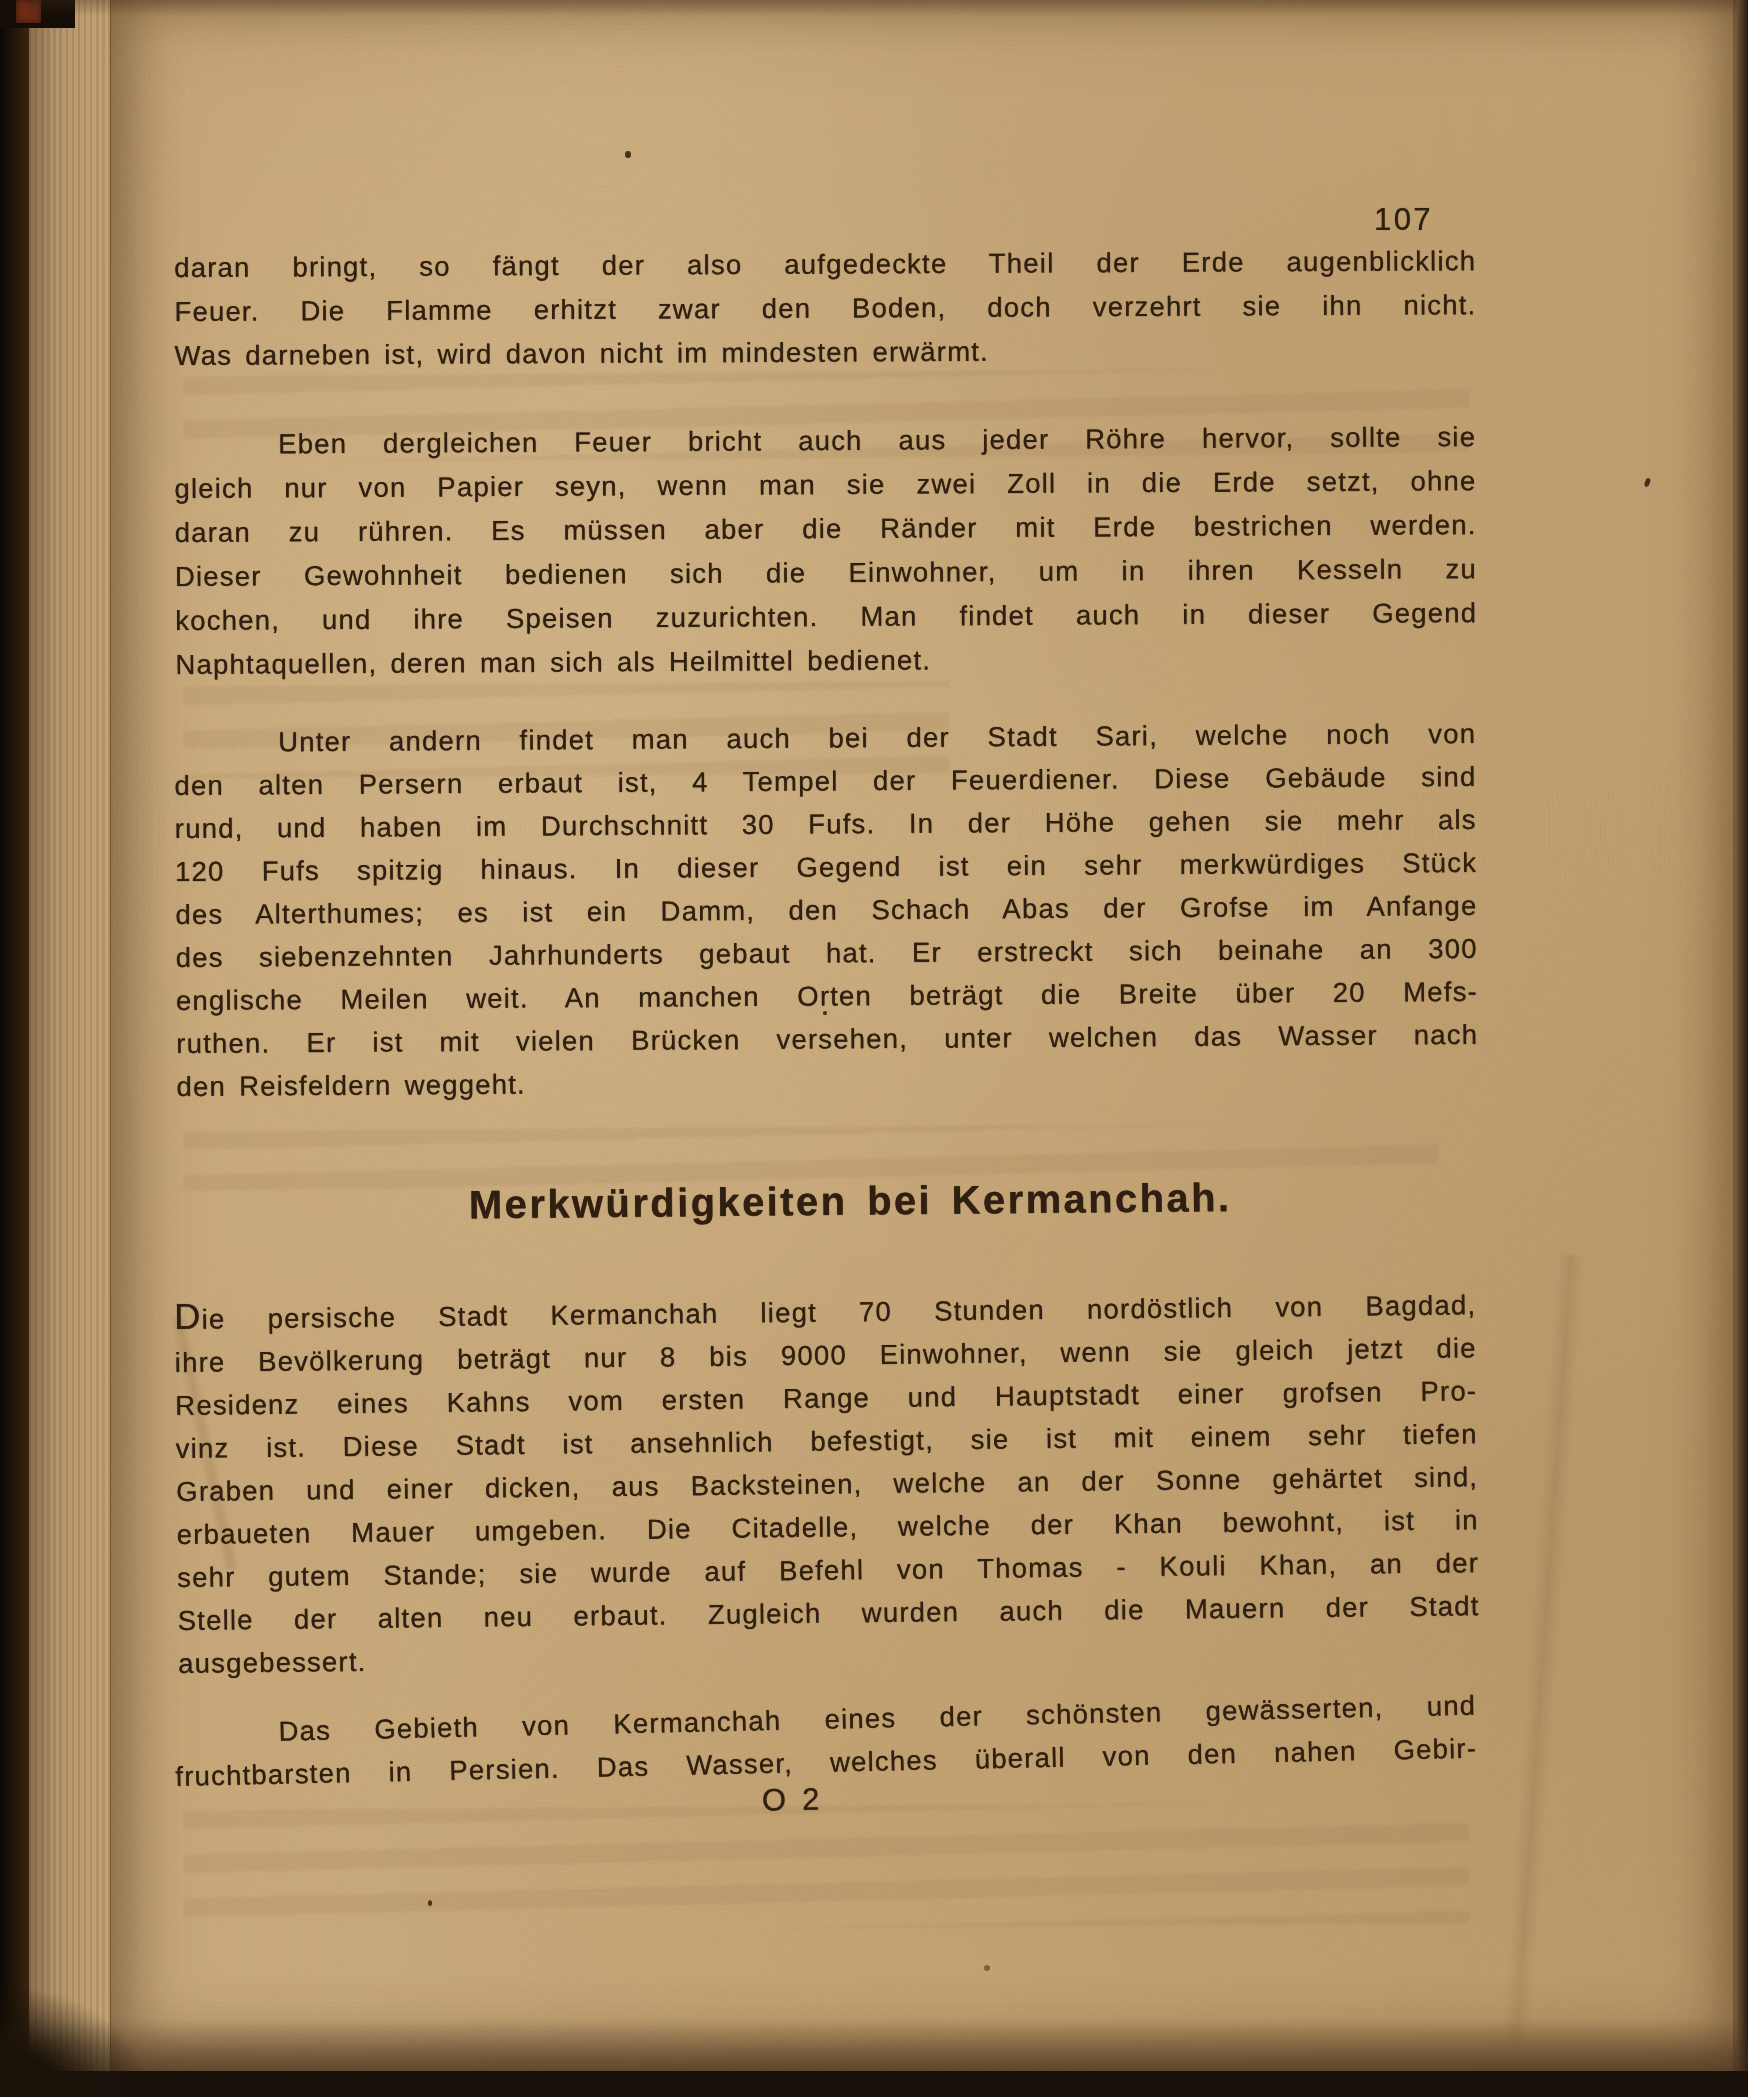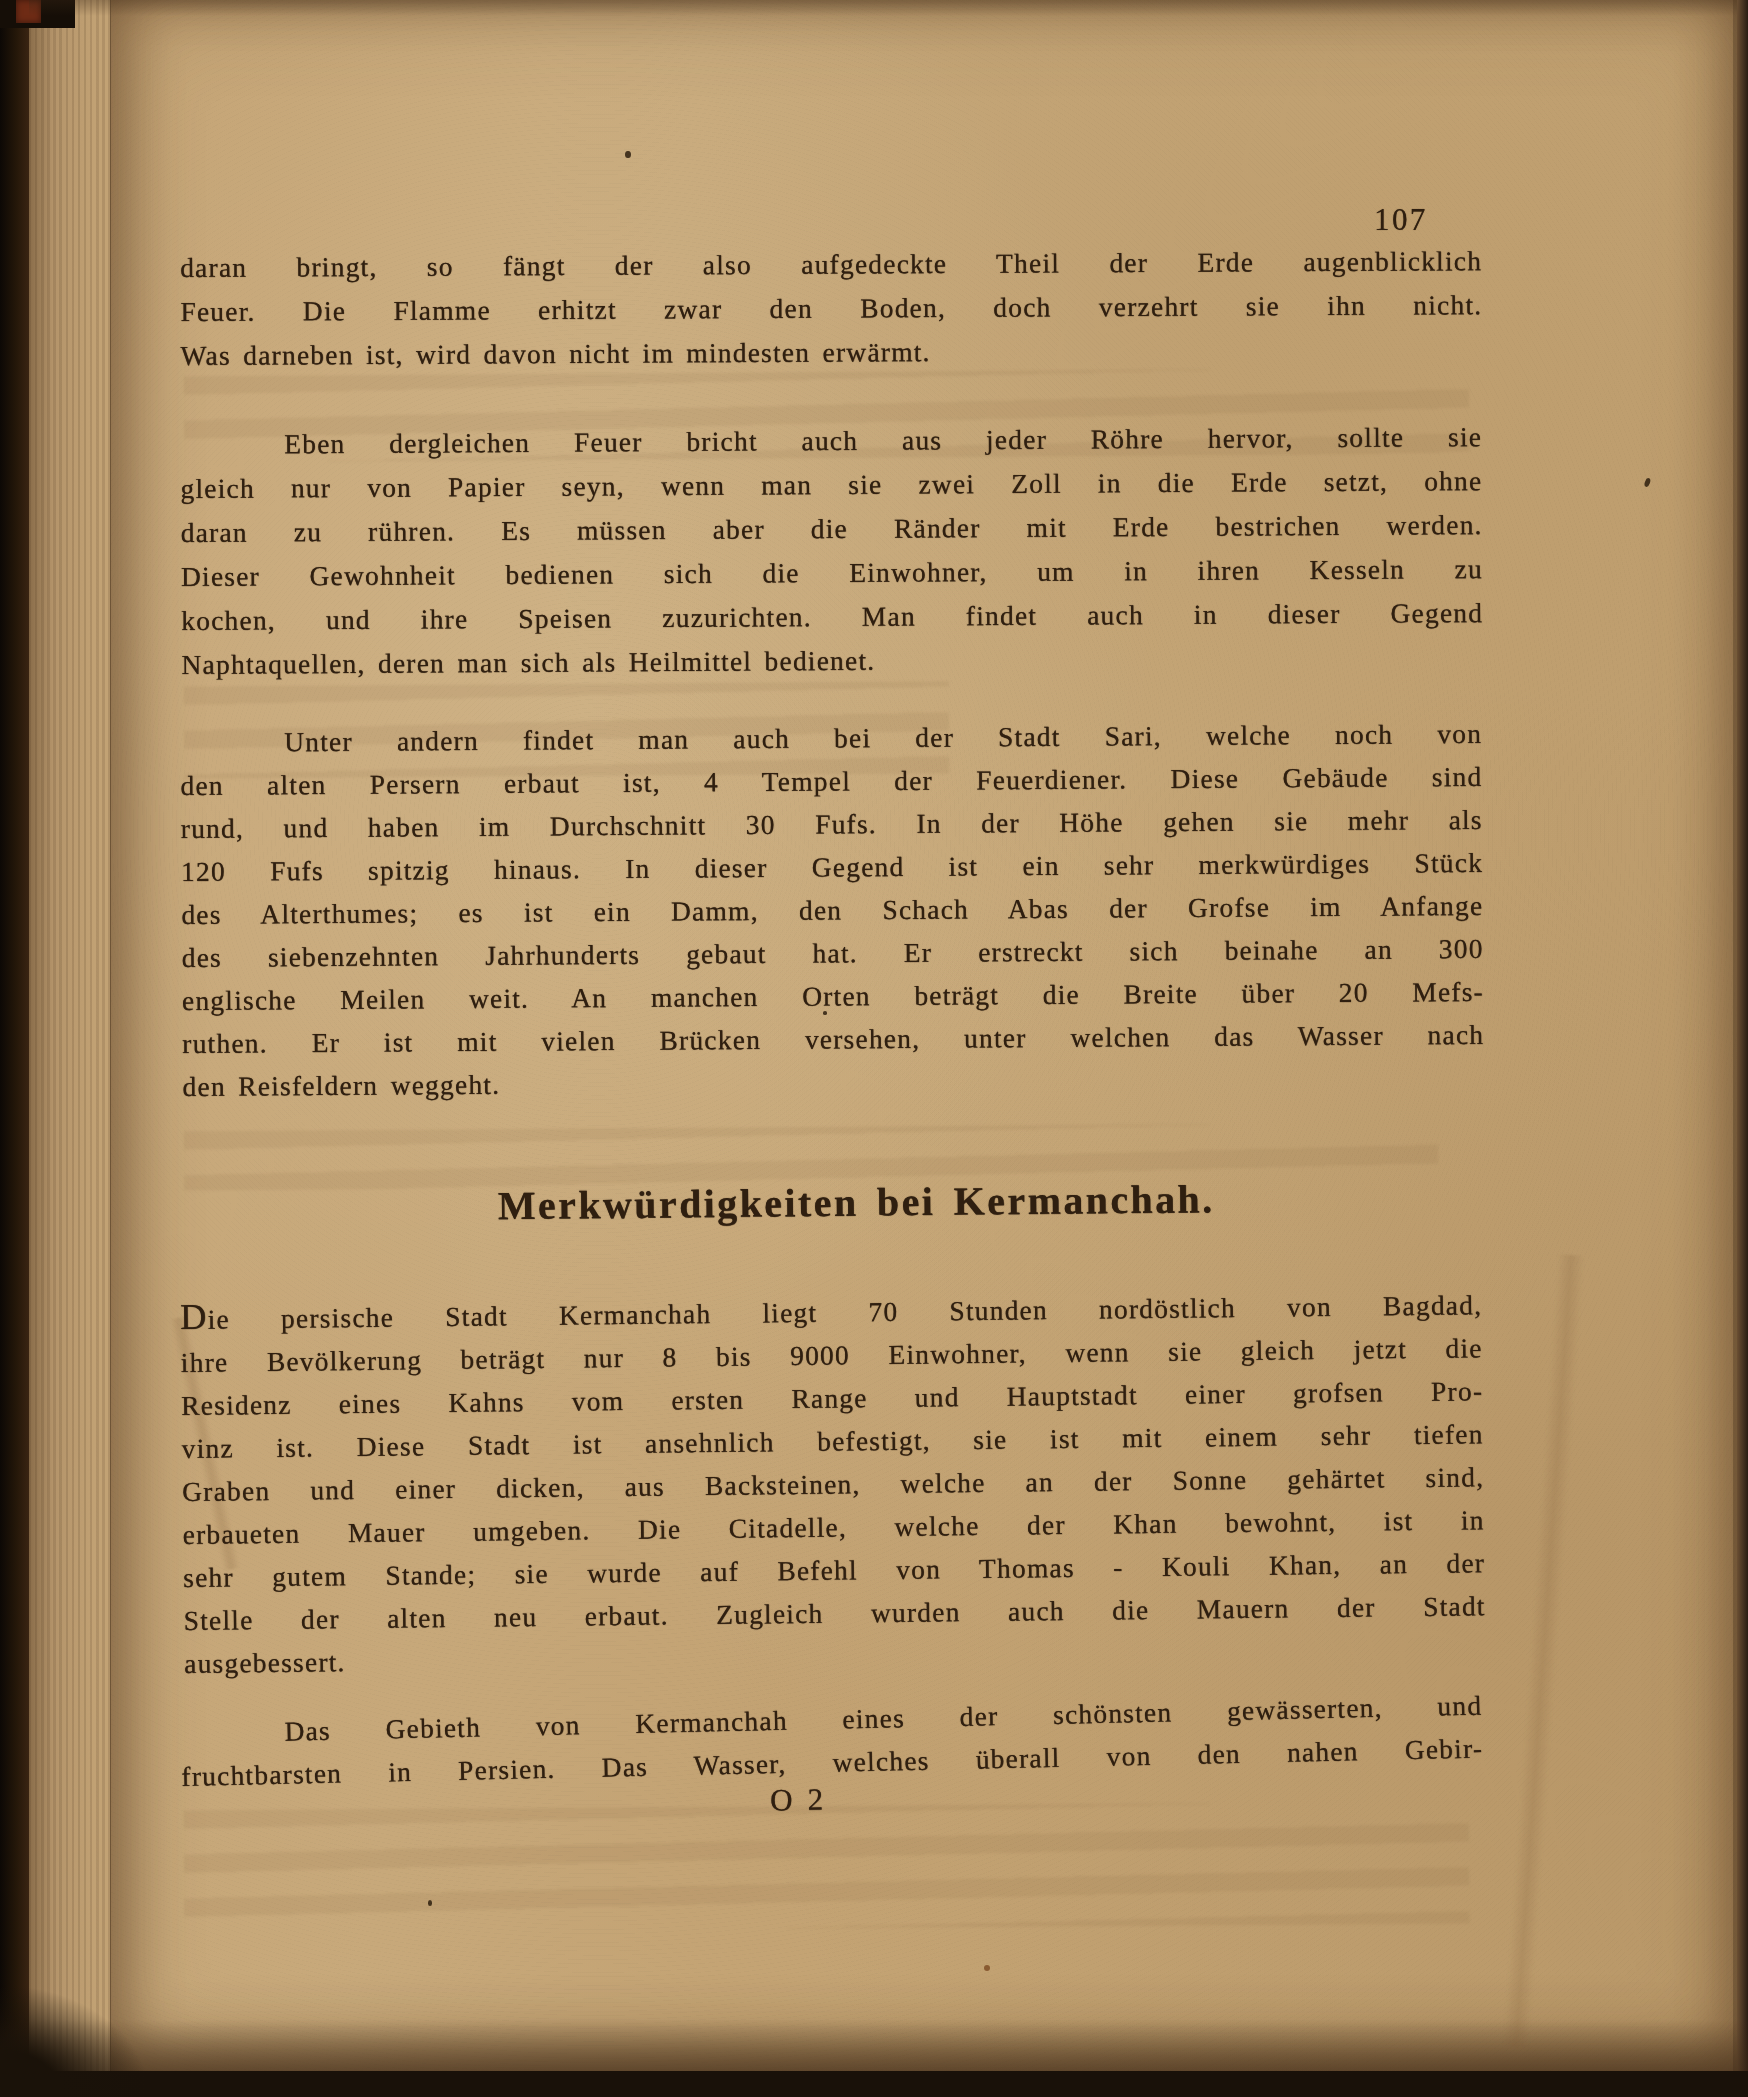--- a/index.html
+++ b/index.html
@@ -1,21 +1,21 @@
 <!DOCTYPE html>
 <html style="font-size:9.8px"><head>
 <meta charset="utf-8">
 <style>
   html,body{margin:0;padding:0;background:#120c07;}
   .scan{
     position:relative;
     width:1749px;height:2097px;
     overflow:hidden;
     background:#241a10;
-    font-family:Liberation Serif, serif;
+    font-family:Liberation Sans, sans-serif;
   }
   
   .binding{
     position:absolute;left:0;top:0;bottom:0;width:29px;
     background:linear-gradient(90deg,#0c0805,#241709 55%,#3a2412);
   }
   .edge-stack{
     position:absolute;left:29px;top:0;bottom:0;width:81px;
     background:
       repeating-linear-gradient(90deg,rgba(60,40,20,.14) 0 2.4px,rgba(0,0,0,0) 2.4px 6.1px),
@@ -66,21 +66,21 @@
   .s2{left:1645px;top:478px;width:4.9px;height:8.6px;transform:rotate(20deg);}
   .s3{left:823px;top:1011px;width:3.7px;height:3.7px;}
   .s4{left:428px;top:1900px;width:4.3px;height:5.5px;}
   .s5{left:984px;top:1965px;width:6.1px;height:6.1px;background:#7a4a22;}
   .crease{position:absolute;filter:blur(1.2px);}
   .c1{left:1530px;top:1254px;width:27px;height:795px;
     background:linear-gradient(90deg,rgba(0,0,0,0),rgba(120,85,50,.18),rgba(0,0,0,0));transform:rotate(4deg);}
   .c2{left:196px;top:1315px;width:18.4px;height:257px;
     background:linear-gradient(90deg,rgba(0,0,0,0),rgba(120,85,50,.20),rgba(0,0,0,0));transform:rotate(-12deg);}
   
-  .textblock{position:absolute;left:180px;top:0;width:1302px;height:100%;}
+  .textblock{position:absolute;left:174px;top:0;width:1302px;height:100%;}
   .ink{
     color:#2f1f10;
     text-shadow:0 0 0.9px rgba(47,31,16,.70),0.3px 0.3px 0 rgba(47,31,16,.35);
   }
   .para{position:absolute;left:0;width:100%;font-size:27.5px;
     letter-spacing:1.2px;word-spacing:4.3px;}
   .line{text-align:justify;text-align-last:justify;}
   .line.end{text-align-last:left;}
   .line.indent{text-indent:104px;}
   .p1{top:246px;line-height:44px;transform:rotate(-.30deg);transform-origin:left top;}

